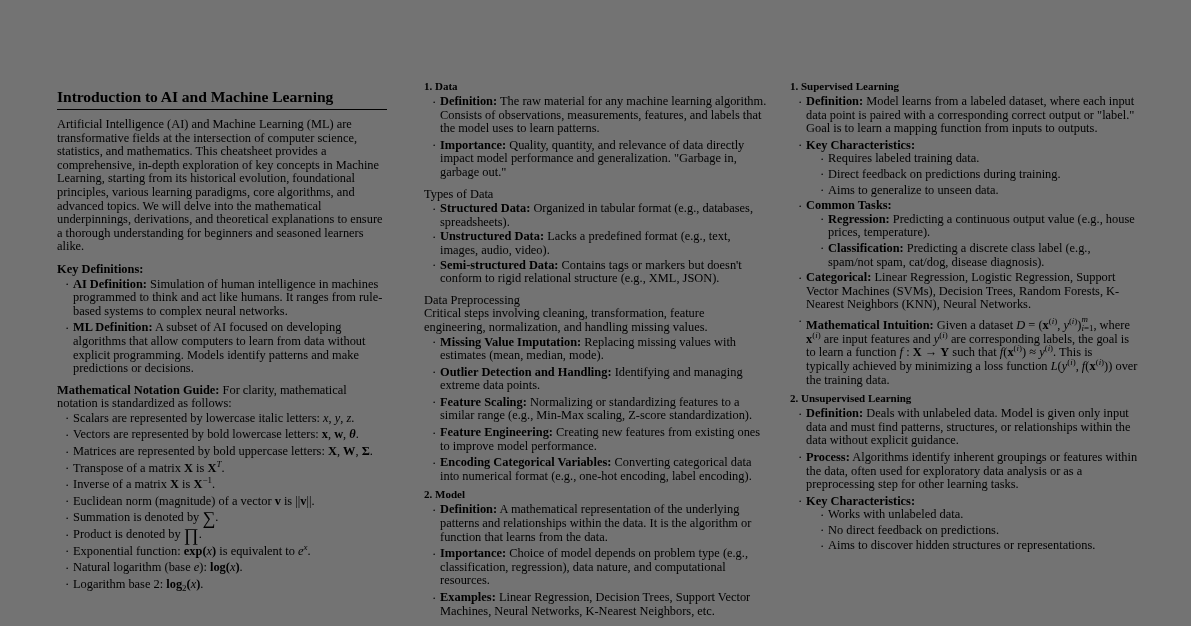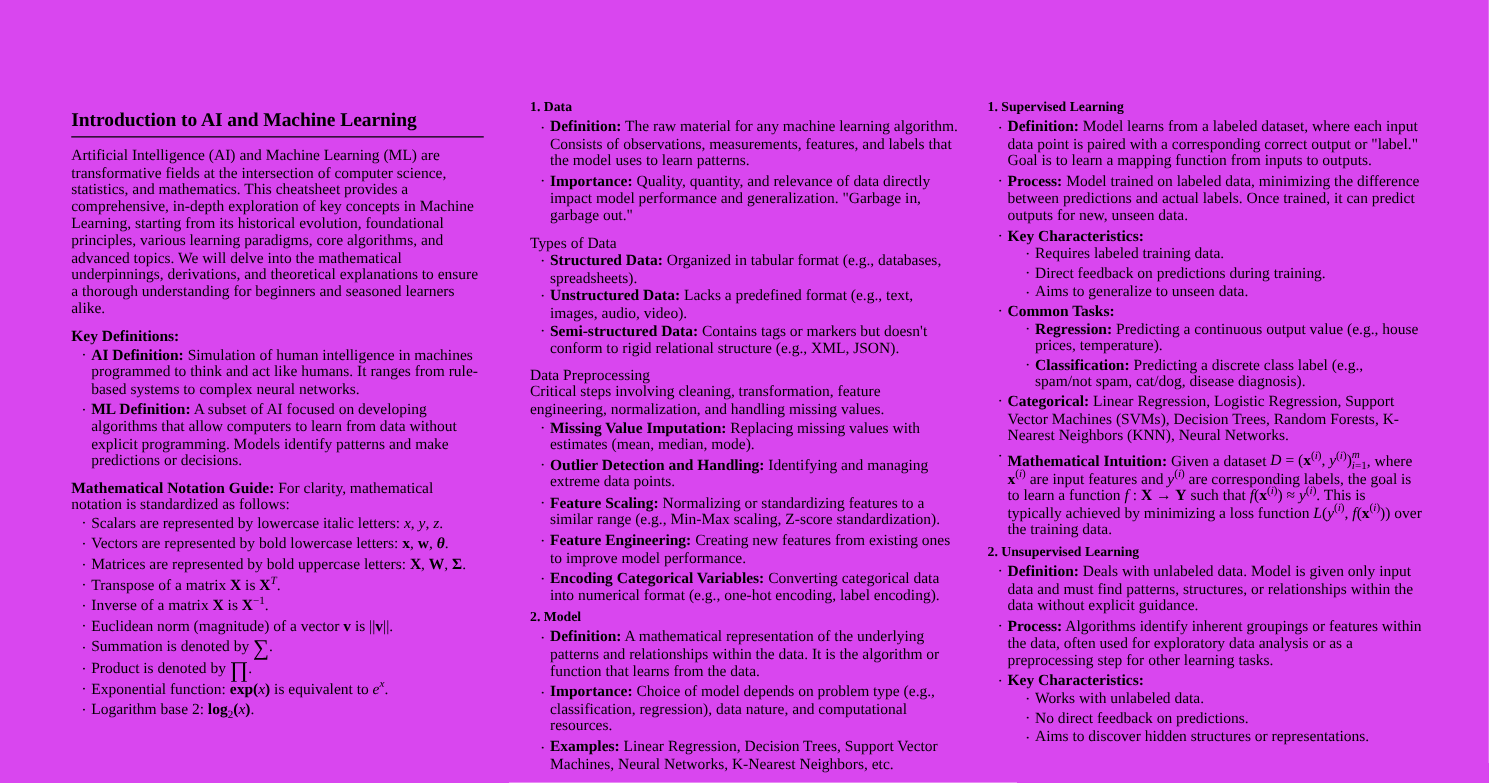--- a/index.html
+++ b/index.html
@@ -12,21 +12,21 @@
     height: 626px;
     overflow: hidden;
     font-family: "Liberation Serif", "DejaVu Serif", serif;
     color: #000000;
   }
   .page {
     position: absolute;
     left: 0; top: 0;
     width: 1191px;
     height: 626px;
-    background: #d946ef;
+    background: #737373;
   }
   .col {
     position: absolute;
     top: 78px;
     font-size: 12.4px;
     line-height: 13.5px;
   }
   .col-1 { left: 57px;  width: 330px; }
   .col-2 { left: 424px; width: 345px; }
   .col-3 { left: 790px; width: 348px; }
@@ -130,20 +130,21 @@
     <ul class="lvl1 mathlist">
       <li>Scalars are represented by lowercase italic letters: <i class="mi">x</i>, <i class="mi">y</i>, <i class="mi">z</i>.</li>
       <li>Vectors are represented by bold lowercase letters: <span class="mb">x</span>, <span class="mb">w</span>, <i class="mb" style="font-style:italic">θ</i>.</li>
       <li>Matrices are represented by bold uppercase letters: <span class="mb">X</span>, <span class="mb">W</span>, <span class="mb">Σ</span>.</li>
       <li>Transpose of a matrix <span class="mb">X</span> is <span class="mb">X</span><sup class="msup"><i>T</i></sup>.</li>
       <li>Inverse of a matrix <span class="mb">X</span> is <span class="mb">X</span><sup class="msup">−1</sup>.</li>
       <li>Euclidean norm (magnitude) of a vector <span class="mb">v</span> is ||<span class="mb">v</span>||.</li>
       <li>Summation is denoted by <span class="bigop">∑</span>.</li>
       <li>Product is denoted by <span class="bigop">∏</span>.</li>
       <li>Exponential function: <span class="mop">exp(</span><i class="mi">x</i><span class="mop">)</span> is equivalent to <i class="mi">e</i><sup class="msup"><i>x</i></sup>.</li>
+      <li>Natural logarithm (base <i class="mi">e</i>): <span class="mop">log(</span><i class="mi">x</i><span class="mop">)</span>.</li>
       <li>Logarithm base 2: <span class="mop">log</span><sub class="msub">2</sub><span class="mop">(</span><i class="mi">x</i><span class="mop">)</span>.</li>
     </ul>
   </div>
 
   <div class="col col-2">
 
     <h2 class="sec-h">1. Data</h2>
 
     <ul class="lvl1">
       <li><span class="lbl">Definition:</span> <span>The raw material for any machine learning algorithm. Consists of observations, measurements, features, and labels that the model uses to learn patterns.</span></li>
@@ -177,21 +178,20 @@
       <li><span class="lbl">Examples:</span> <span>Linear Regression, Decision Trees, Support Vector Machines, Neural Networks, K-Nearest Neighbors, etc.</span></li>
     </ul>
   </div>
 
   <div class="col col-3">
 
     <h2 class="sec-h">1. Supervised Learning</h2>
 
     <ul class="lvl1">
       <li><span class="lbl">Definition:</span> <span>Model learns from a labeled dataset, where each input data point is paired with a corresponding correct output or "label." Goal is to learn a mapping function from inputs to outputs.</span></li>
-      <li><span class="lbl">Process:</span> <span>Model trained on labeled data, minimizing the difference between predictions and actual labels. Once trained, it can predict outputs for new, unseen data.</span></li>
       <li class="tight">
         <span class="lbl">Key Characteristics:</span>
         <ul class="lvl2">
           <li>Requires labeled training data.</li>
           <li>Direct feedback on predictions during training.</li>
           <li>Aims to generalize to unseen data.</li>
         </ul>
       </li>
       <li class="tight">
         <span class="lbl">Common Tasks:</span>

